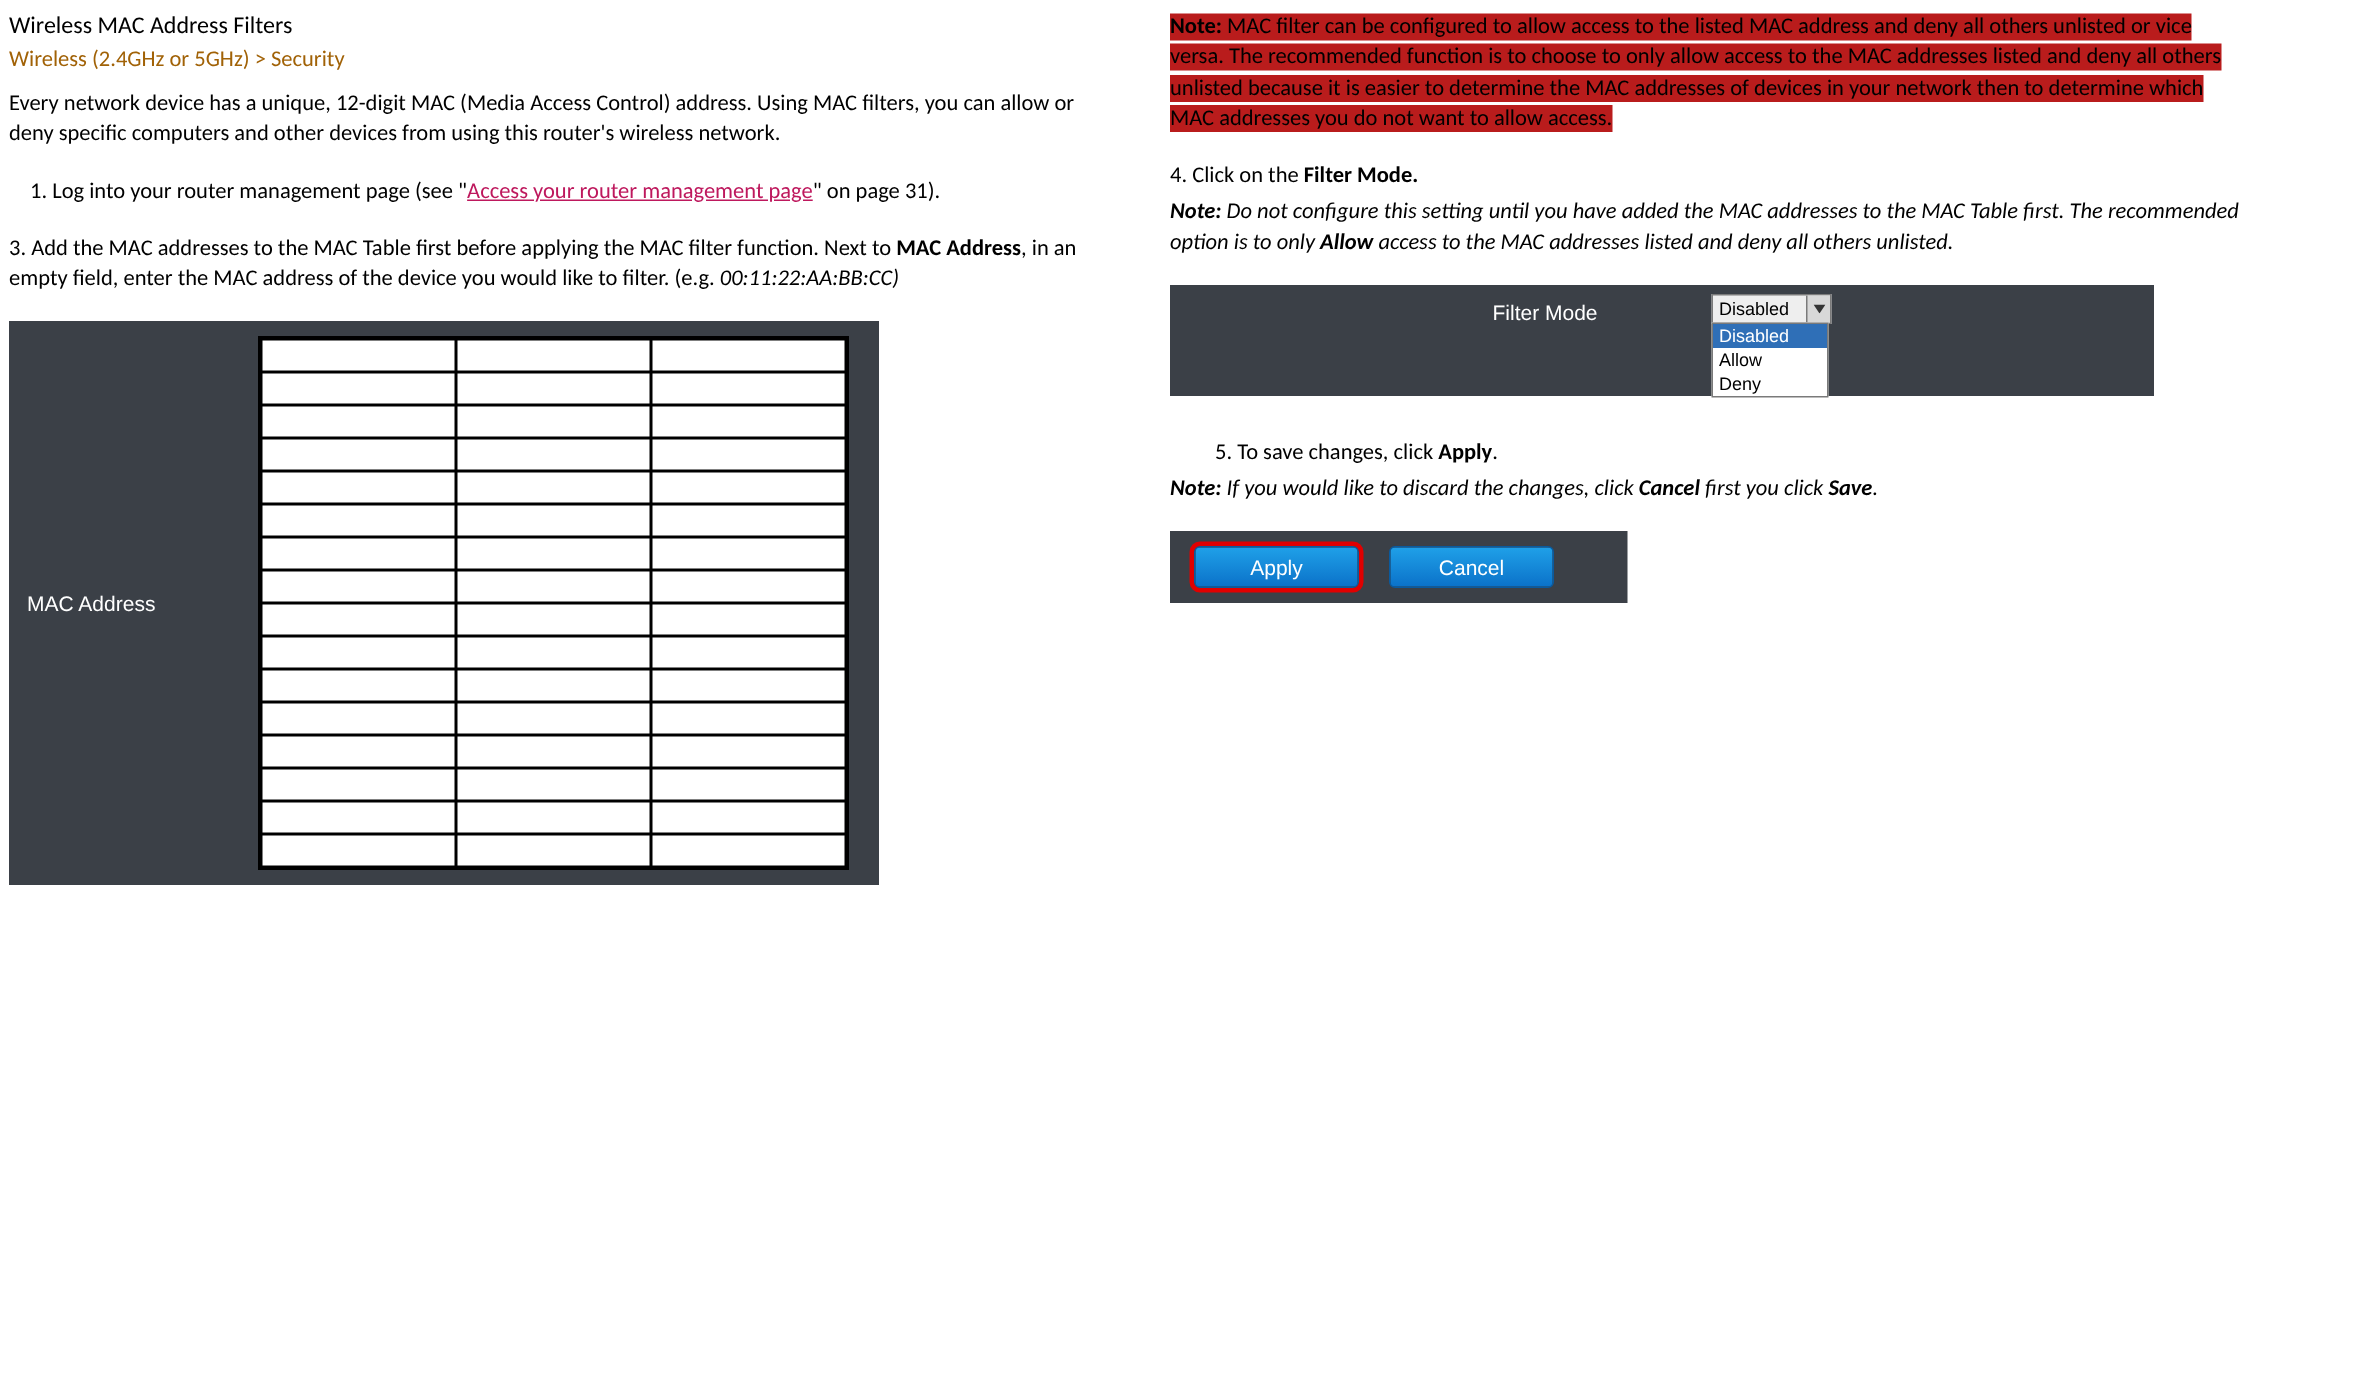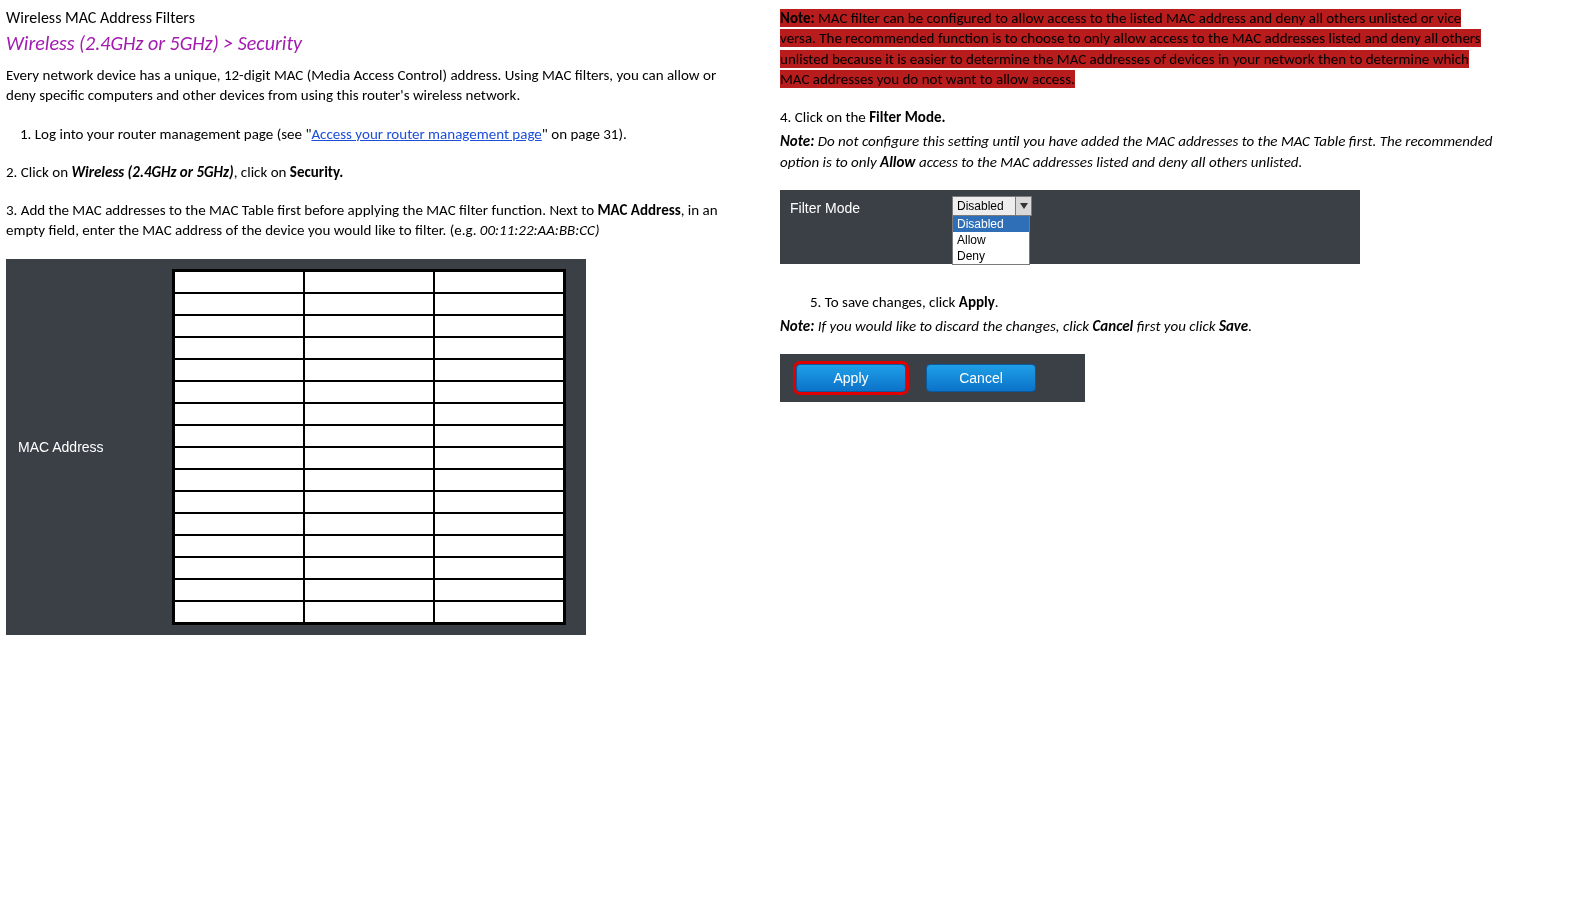--- a/index.html
+++ b/index.html
@@ -20,29 +20,28 @@
       flex-shrink: 0;
     }
     .col-left { padding-left: 6px; }
     .col-right { padding-right: 6px; }
     h2 {
       font-size: 16px;
       font-weight: normal;
       margin-bottom: 4px;
     }
     .breadcrumb {
-      font-style: italic;
-      color: #a21caf;
+      color: #a16207;
       margin-bottom: 10px;
-      font-size: 20px;
+      font-size: 15px;
     }
     .para { margin-bottom: 18px; line-height: 1.35; }
     .step { margin-bottom: 18px; line-height: 1.35; }
     .step-indent { padding-left: 14px; text-indent: -14px; }
-    a.doc-link { color: #1d4ed8; }
+    a.doc-link { color: #be185d; }
     .highlight { background: #b91c1c; }
     .bold { font-weight: bold; }
     .italic { font-style: italic; }
     .bold-italic { font-weight: bold; font-style: italic; }
 
     
     .mac-table-shot {
       background: #3b4047;
       width: 580px;
       padding: 10px 10px 10px 12px;
@@ -67,29 +66,30 @@
     .mac-cell {
       width: 130px;
       height: 22px;
       background: #fff;
       border: 1px solid #000;
     }
 
     
     .filter-shot {
       background: #3b4047;
-      width: 580px;
+      width: 656px;
       height: 74px;
       padding: 6px 10px;
       display: flex;
       align-items: flex-start;
-      gap: 22px;
+      gap: 6px;
       margin-top: 14px;
       margin-bottom: 28px;
       position: relative;
+      justify-content: center;
     }
     .filter-label {
       color: #fff;
       font-family: "Segoe UI", Arial, sans-serif;
       font-size: 14px;
       white-space: nowrap;
       width: 140px;
       flex-shrink: 0;
       padding-top: 4px;
     }
@@ -163,23 +163,20 @@
     <h2>Wireless MAC Address Filters</h2>
     <div class="breadcrumb">Wireless (2.4GHz or 5GHz) &gt; Security</div>
     <div class="para">Every network device has a unique, 12-digit MAC (Media Access Control) address. Using MAC filters, you can allow or deny specific computers and other devices from using this router's wireless network.</div>
 
     <div class="step">
       <span class="step-indent">
         <span>1. Log into your router management page (see "</span><a href="#" class="doc-link">Access your router management page</a><span>" on page 31).</span>
       </span>
     </div>
 
-    <div class="step">
-      <span>2. Click on </span><span class="bold-italic">Wireless (2.4GHz or 5GHz)</span><span>, click on </span><span class="bold">Security.</span>
-    </div>
 
     <div class="step">
       <span>3. Add the MAC addresses to the MAC Table first before applying the MAC filter function. Next to </span><span class="bold">MAC Address</span><span>, in an empty field, enter the MAC address of the device you would like to filter. (e.g. </span><span class="italic">00:11:22:AA:BB:CC)</span>
     </div>
 
     <div class="mac-table-shot">
       <div class="mac-label">MAC Address</div>
       <div class="mac-grid">
         <div class="mac-row">
             <div class="mac-cell"></div>

